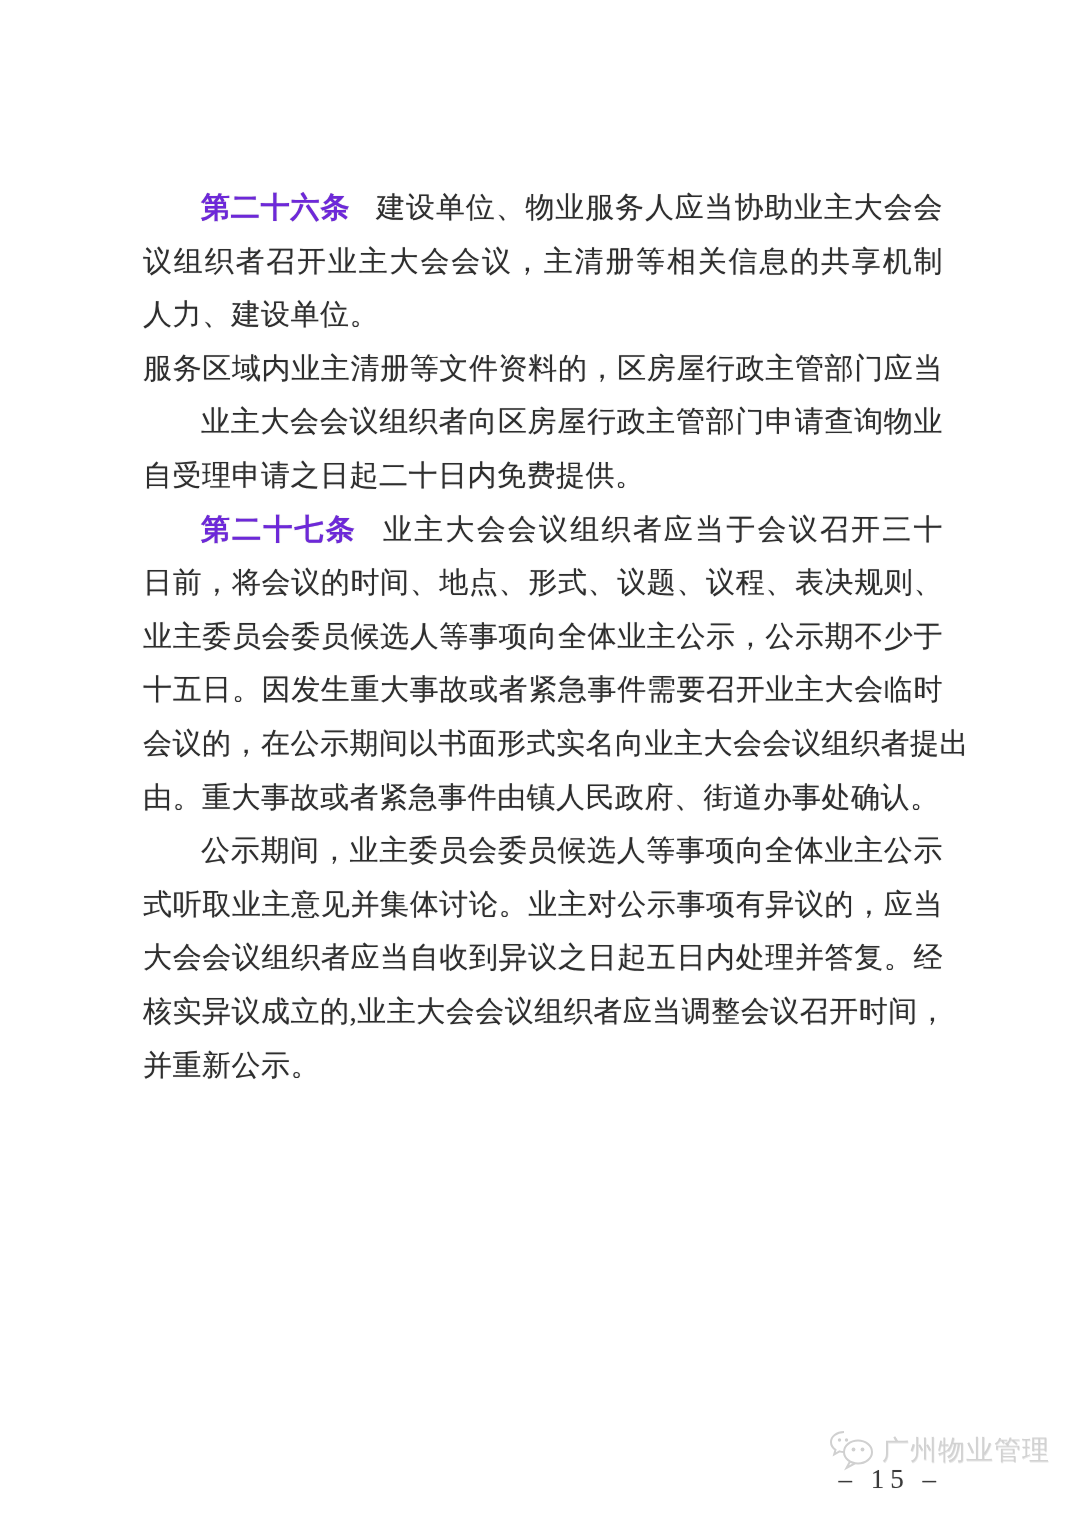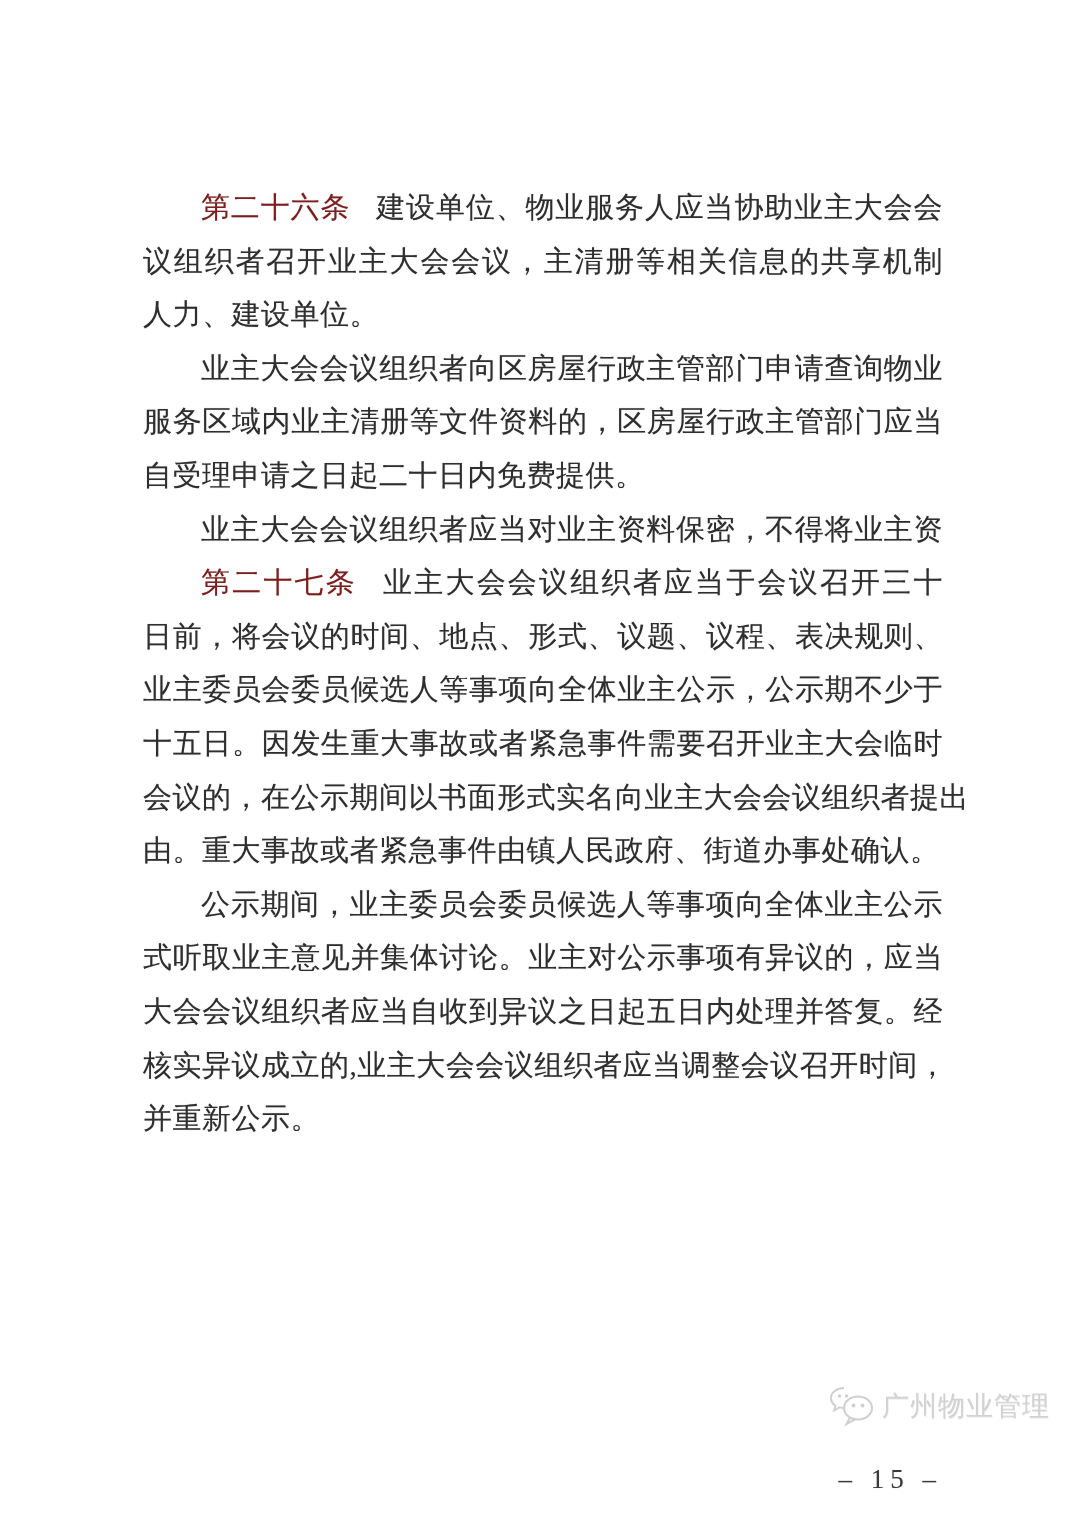--- a/index.html
+++ b/index.html
@@ -33,36 +33,36 @@
     letter-spacing: 0.5px;
   }
   .line.fill {
     text-align: justify;
     text-align-last: justify;
   }
   .line.indent {
     text-indent: 2em;
   }
   .article-no {
-    font-weight: 400;
-    color: #7f1d1d;
+    font-weight: 700;
+    color: #6d28d9;
     margin-right: 26px;
   }
   .page-number {
     position: absolute;
     top: 1464px;
     right: 138px;
     font-size: 27px;
     color: #3a3a3a;
     letter-spacing: 6px;
     text-shadow: 0 0 1px rgba(58,58,58,0.3);
   }
   .watermark {
     position: absolute;
-    top: 1385px;
+    top: 1429px;
     right: 30px;
     display: flex;
     align-items: center;
     gap: 7px;
     color: #d2d2d2;
   }
   .watermark-label {
     font-size: 27px;
     letter-spacing: 1px;
     color: #d2d2d2;
@@ -73,24 +73,23 @@
 </style>
 </head>
 <body>
 
 <div class="page">
 
   <div class="doc-body">
       <div class="line indent fill"><span class="article-no">第二十六条</span>建设单位、物业服务人应当协助业主大会会</div>
       <div class="line fill">议组织者召开业主大会会议，主清册等相关信息的共享机制</div>
       <div class="line">人力、建设单位。</div>
+      <div class="line fill">服务区域内业主清册等文件资料的，区房屋行政主管部门应当</div>
       <div class="line indent fill">业主大会会议组织者向区房屋行政主管部门申请查询物业</div>
-      <div class="line fill">服务区域内业主清册等文件资料的，区房屋行政主管部门应当</div>
       <div class="line">自受理申请之日起二十日内免费提供。</div>
-      <div class="line indent fill">业主大会会议组织者应当对业主资料保密，不得将业主资</div>
       <div class="line indent fill"><span class="article-no">第二十七条</span>业主大会会议组织者应当于会议召开三十</div>
       <div class="line fill">日前，将会议的时间、地点、形式、议题、议程、表决规则、</div>
       <div class="line fill">业主委员会委员候选人等事项向全体业主公示，公示期不少于</div>
       <div class="line fill">十五日。因发生重大事故或者紧急事件需要召开业主大会临时</div>
       <div class="line fill">会议的，在公示期间以书面形式实名向业主大会会议组织者提出</div>
       <div class="line">由。重大事故或者紧急事件由镇人民政府、街道办事处确认。</div>
       <div class="line indent fill">公示期间，业主委员会委员候选人等事项向全体业主公示</div>
       <div class="line fill">式听取业主意见并集体讨论。业主对公示事项有异议的，应当</div>
       <div class="line fill">大会会议组织者应当自收到异议之日起五日内处理并答复。经</div>
       <div class="line fill">核实异议成立的,业主大会会议组织者应当调整会议召开时间，</div>

